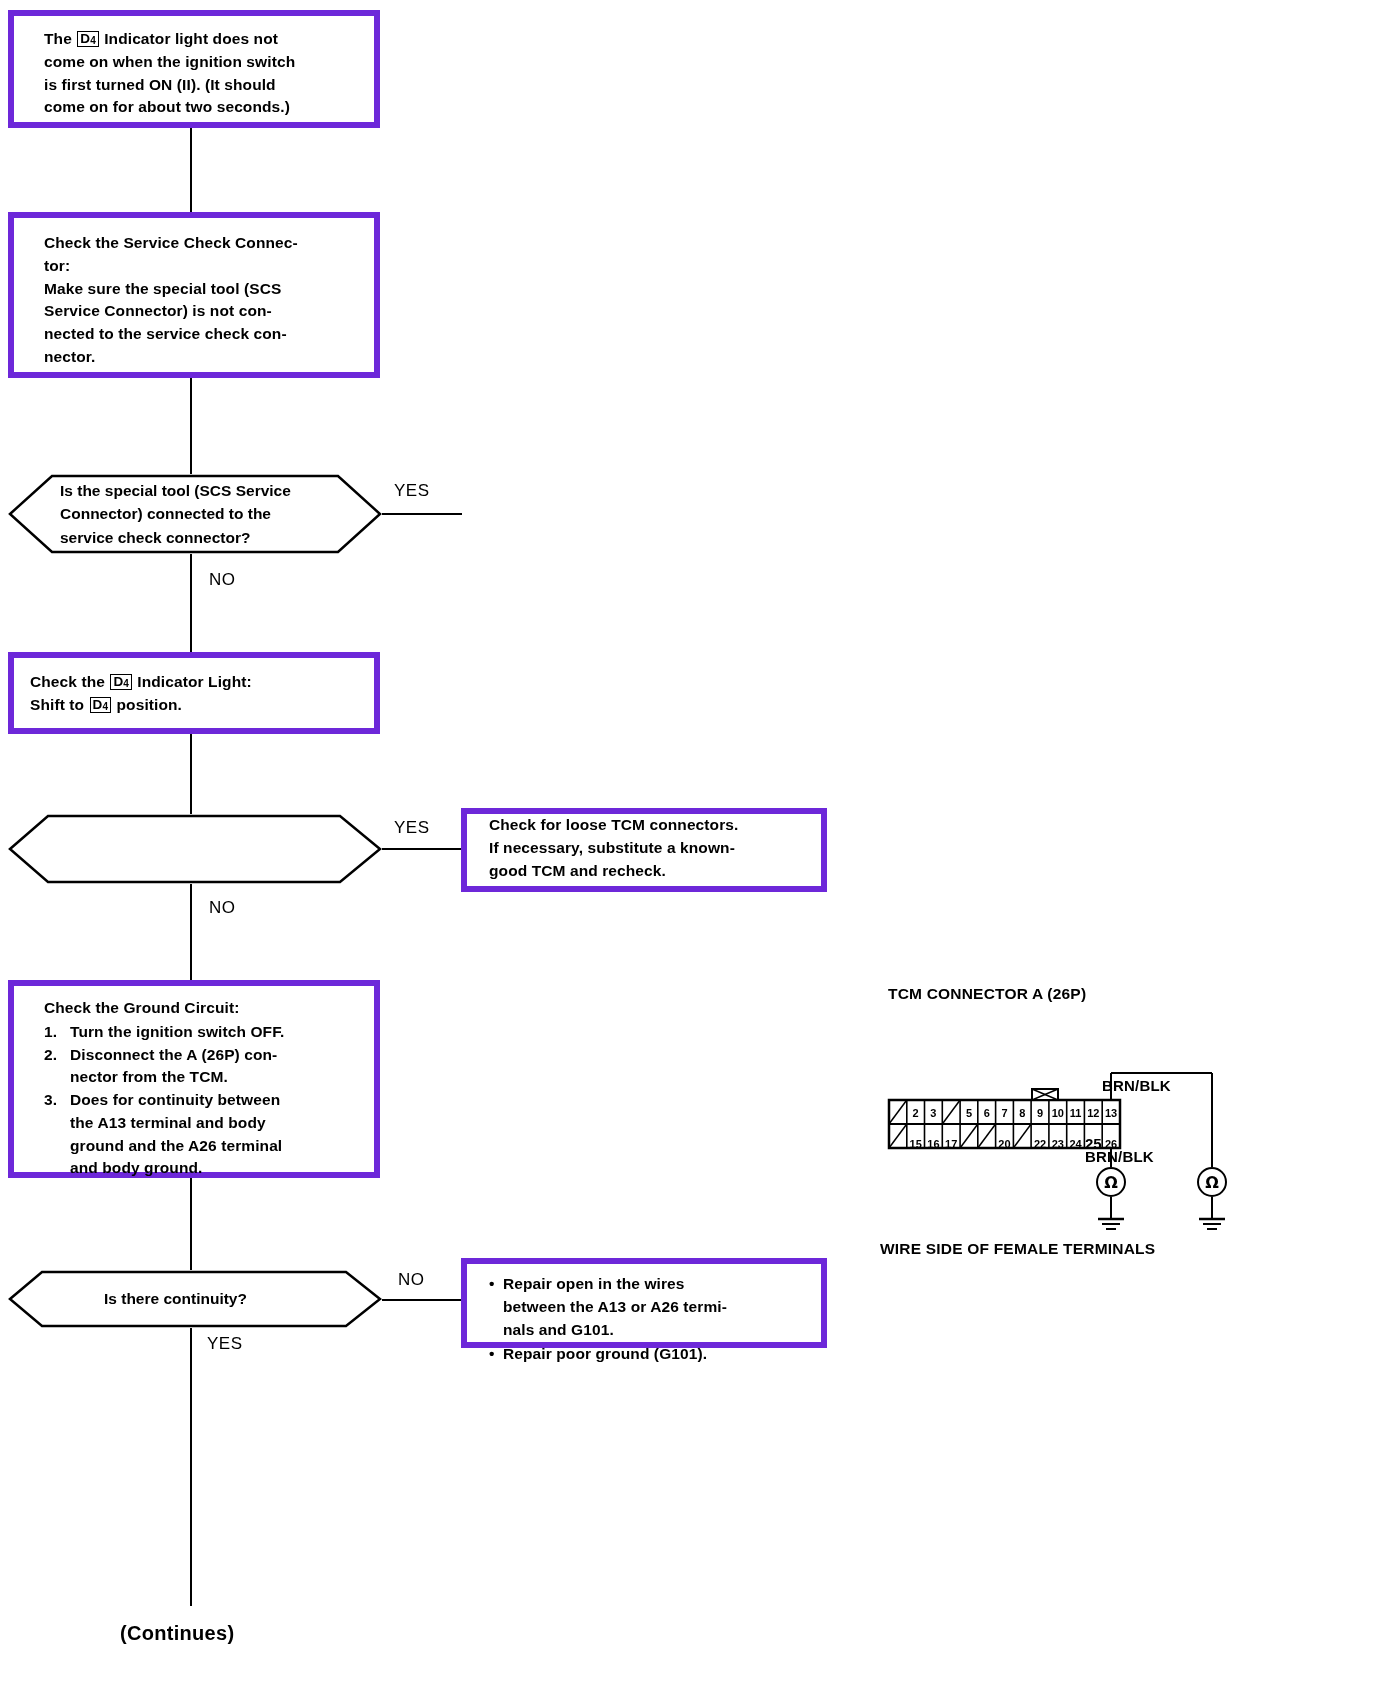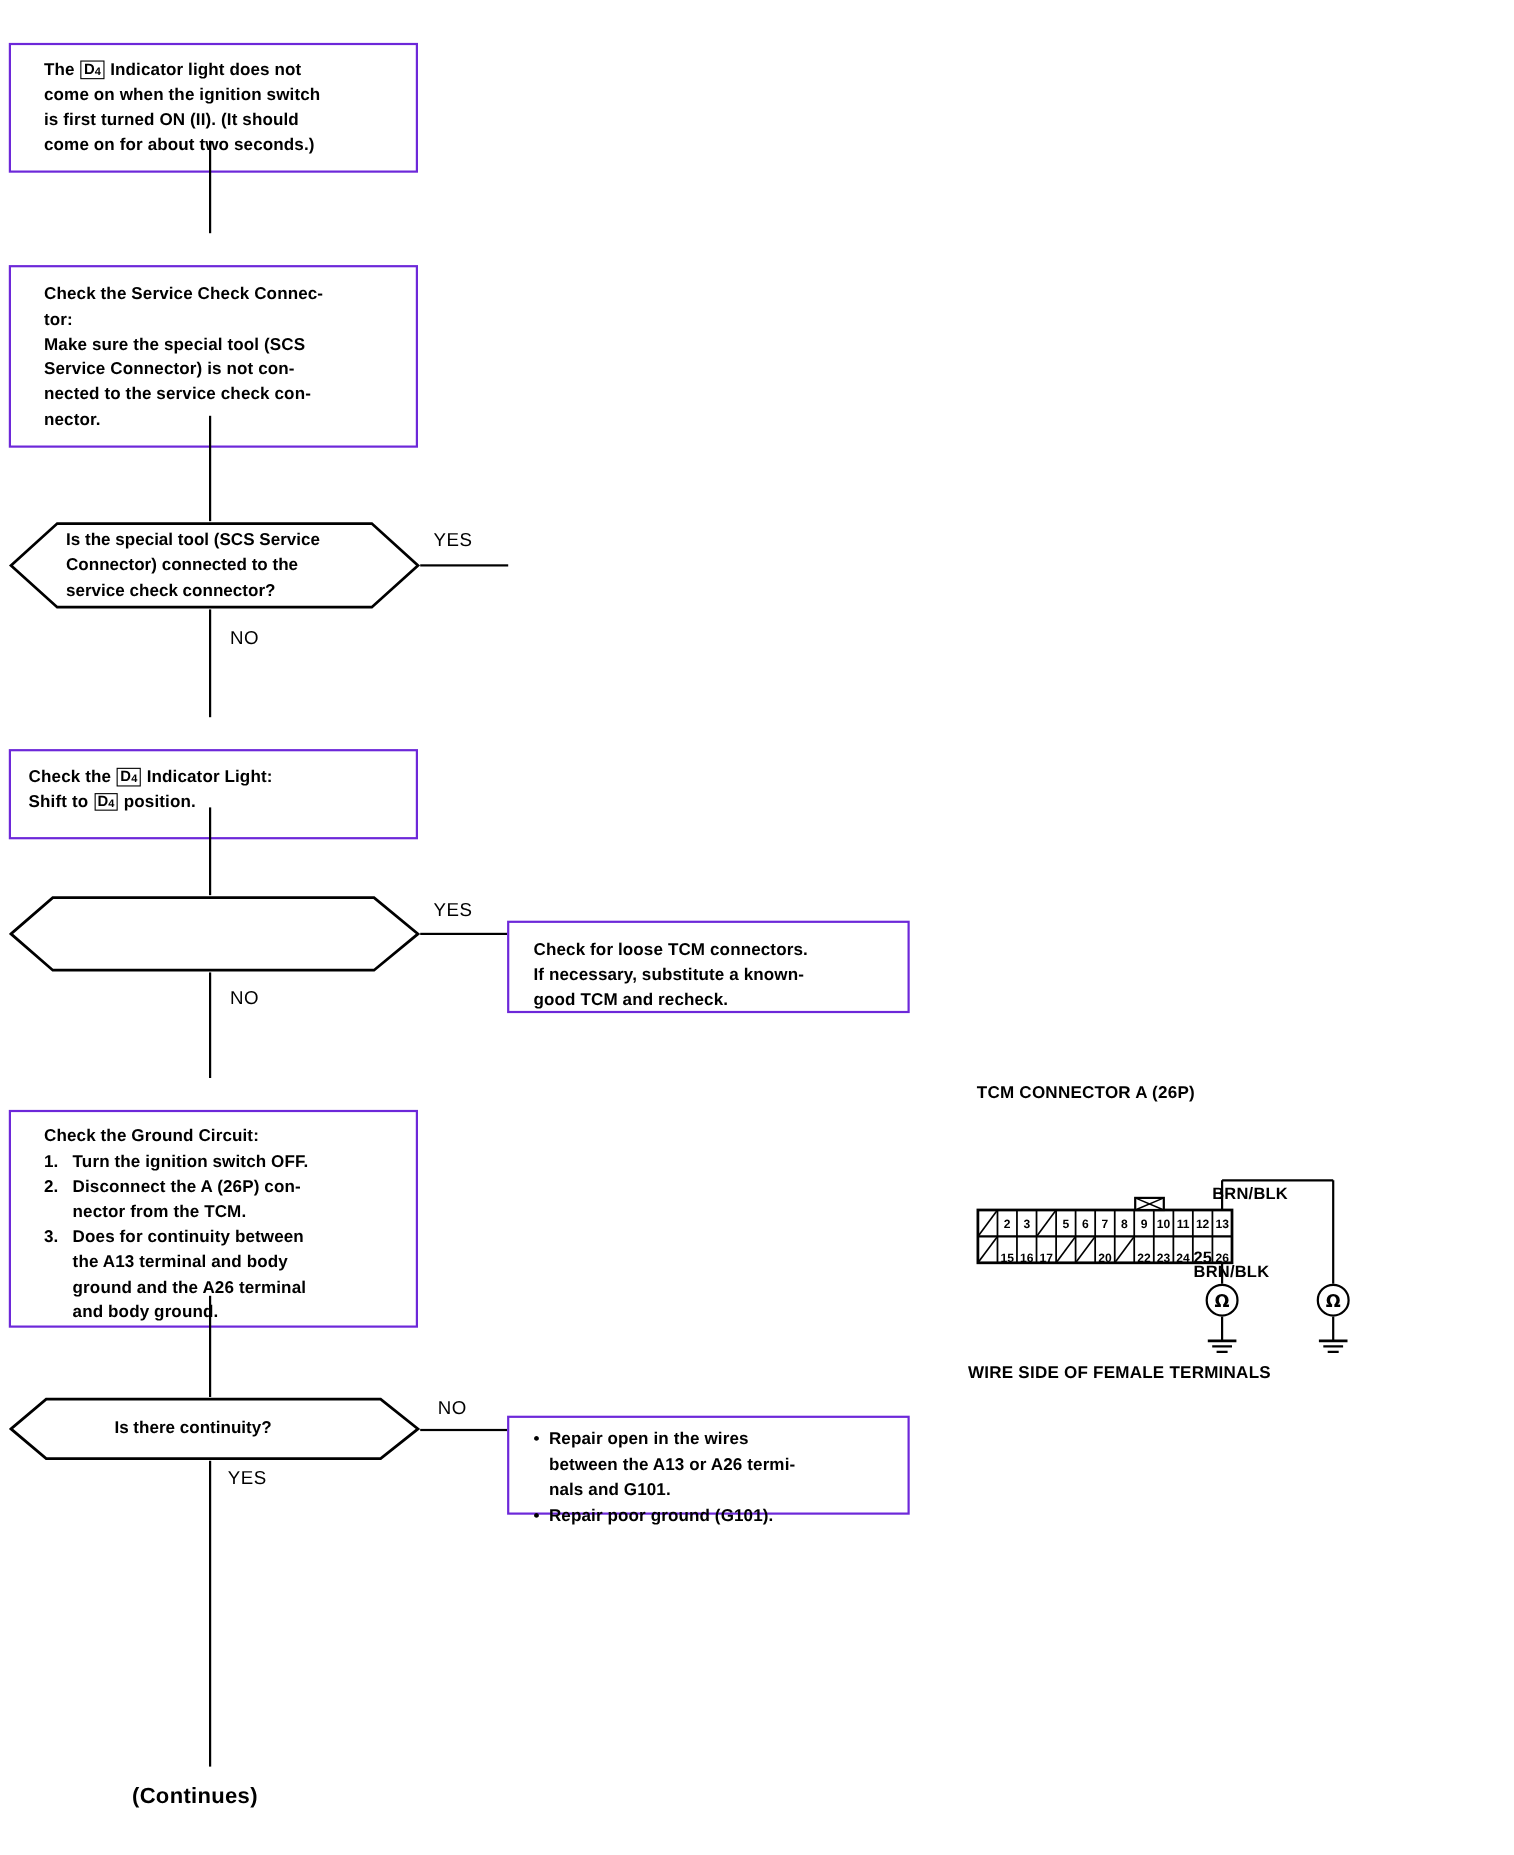--- a/index.html
+++ b/index.html
@@ -9,28 +9,27 @@
     background:#fff;
     font-family:"Liberation Sans", sans-serif;
     color:#000;
     position:relative;
     overflow:hidden;
   }
   .canvas { position:absolute; left:0; top:0; width:1376px; height:1686px; }
 
   .box {
     position:absolute;
-    border:2px solid #6d28d9;
+    border:6px solid #6d28d9;
     background:#fff;
     padding:8px 10px 8px 30px;
     font-size:15.5px;
     line-height:1.47;
     font-weight:bold;
     letter-spacing:0.1px;
-    margin-top:29px;
   }
   .box .body { font-weight:bold; }
 
   .hexwrap { position:absolute; }
   .hex {
     position:relative;
     width:100%; height:100%;
     display:flex; align-items:center;
     background:#fff;
   }
@@ -181,21 +180,21 @@
     <div class="hex">
       <svg width="374" height="70" viewBox="0 0 374 70">
         <polygon points="2,35 40,2 332,2 372,35 332,68 40,68" fill="#fff" stroke="#000" stroke-width="2.5"></polygon>
       </svg>
     </div>
   </div>
 
   <div class="line hline" style="left:382px; top:848px; width:80px;"></div>
   <span class="lbl" style="left:394px; top:818px;">YES</span>
 
-  <div class="box" id="action2-box" style="left:461px; top:808px; width:366px; height:84px; padding-left:22px; padding-top:14px;">
+  <div class="box" id="action2-box" style="left:461px; top:808px; width:366px; height:84px; padding-left:22px; padding-top:0;">
     <div>Check for loose TCM connectors.</div>
     <div>If necessary, substitute a known-</div>
     <div>good TCM and recheck.</div>
   </div>
 
   <div class="line vline" style="left:190px; top:884px; height:96px;"></div>
   <span class="lbl" style="left:209px; top:898px;">NO</span>
 
   <div class="box" id="step3-box" style="left:8px; top:980px; width:372px; height:198px; padding-left:30px; padding-top:11px;">
     <div style="margin-bottom:1px;">Check the Ground Circuit:</div>

